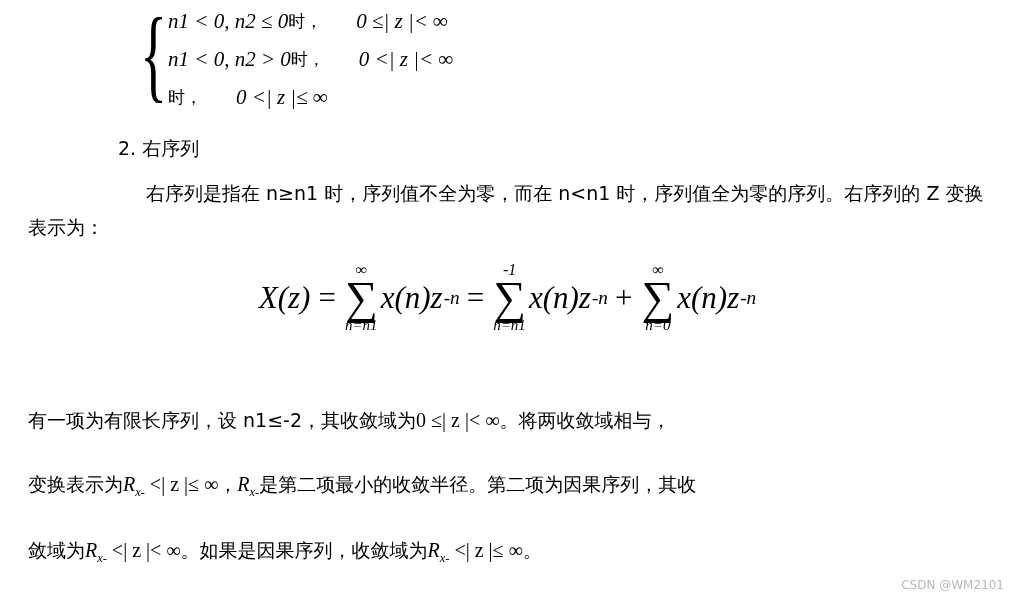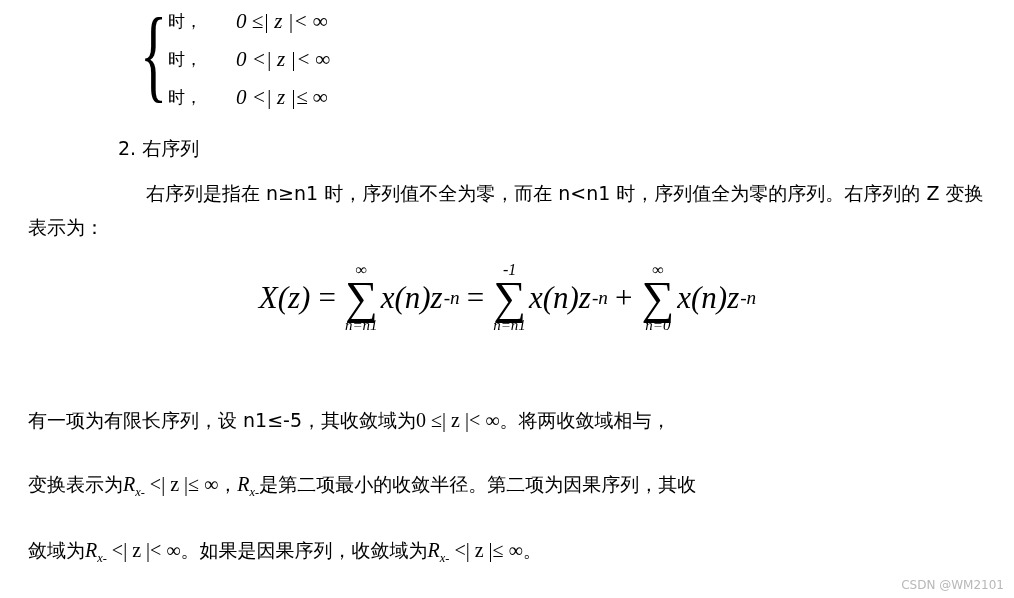--- a/index.html
+++ b/index.html
@@ -138,26 +138,28 @@
   }
 </style>
 </head>
 <body>
 
 <div id="cases-block">
   <div class="brace">{</div>
   <div class="cases-rows">
 
     <div class="case-row">
+      <span class="case-left">n1 &lt; 0, n2 ≤ 0</span>
       <span class="case-cn">时，</span>
       <span class="case-gap"></span>
       <span class="case-right">0 ≤| z |&lt; ∞</span>
     </div>
 
     <div class="case-row">
+      <span class="case-left">n1 &lt; 0, n2 &gt; 0</span>
       <span class="case-cn">时，</span>
       <span class="case-gap"></span>
       <span class="case-right">0 &lt;| z |&lt; ∞</span>
     </div>
 
     <div class="case-row">
       <span class="case-cn">时，</span>
       <span class="case-gap"></span>
       <span class="case-right">0 &lt;| z |≤ ∞</span>
     </div>
@@ -200,21 +202,21 @@
       <span class="sig-big">∑</span>
       <span class="sig-bot">n=0</span>
     </span>
     <span class="term">x(n)z</span>
       <span class="sup it">-n</span>
 
   </span>
 </div>
 
 <div class="lowpara" id="low1">
-  <span>有一项为有限长序列，设 n1≤-5，其收敛域为</span><span class="mathup">0 ≤| z |&lt; ∞</span><span>。将两收敛域相与，</span>
+  <span>有一项为有限长序列，设 n1≤-2，其收敛域为</span><span class="mathup">0 ≤| z |&lt; ∞</span><span>。将两收敛域相与，</span>
 </div>
 
 <div class="lowpara" id="low2">
   <span>变换表示为</span><span class="mathinline"><span>R</span><span class="sub">x-</span><span class="mathup"> &lt;| z |≤ ∞</span></span><span>，</span><span class="mathinline"><span>R</span><span class="sub">x-</span></span><span>是第二项最小的收敛半径。第二项为因果序列，其收</span>
 </div>
 
 <div class="lowpara" id="low3">
   <span>敛域为</span><span class="mathinline"><span>R</span><span class="sub">x-</span><span class="mathup"> &lt;| z |&lt; ∞</span></span><span>。如果是因果序列，收敛域为</span><span class="mathinline"><span>R</span><span class="sub">x-</span><span class="mathup"> &lt;| z |≤ ∞</span></span><span>。</span>
 </div>
 

